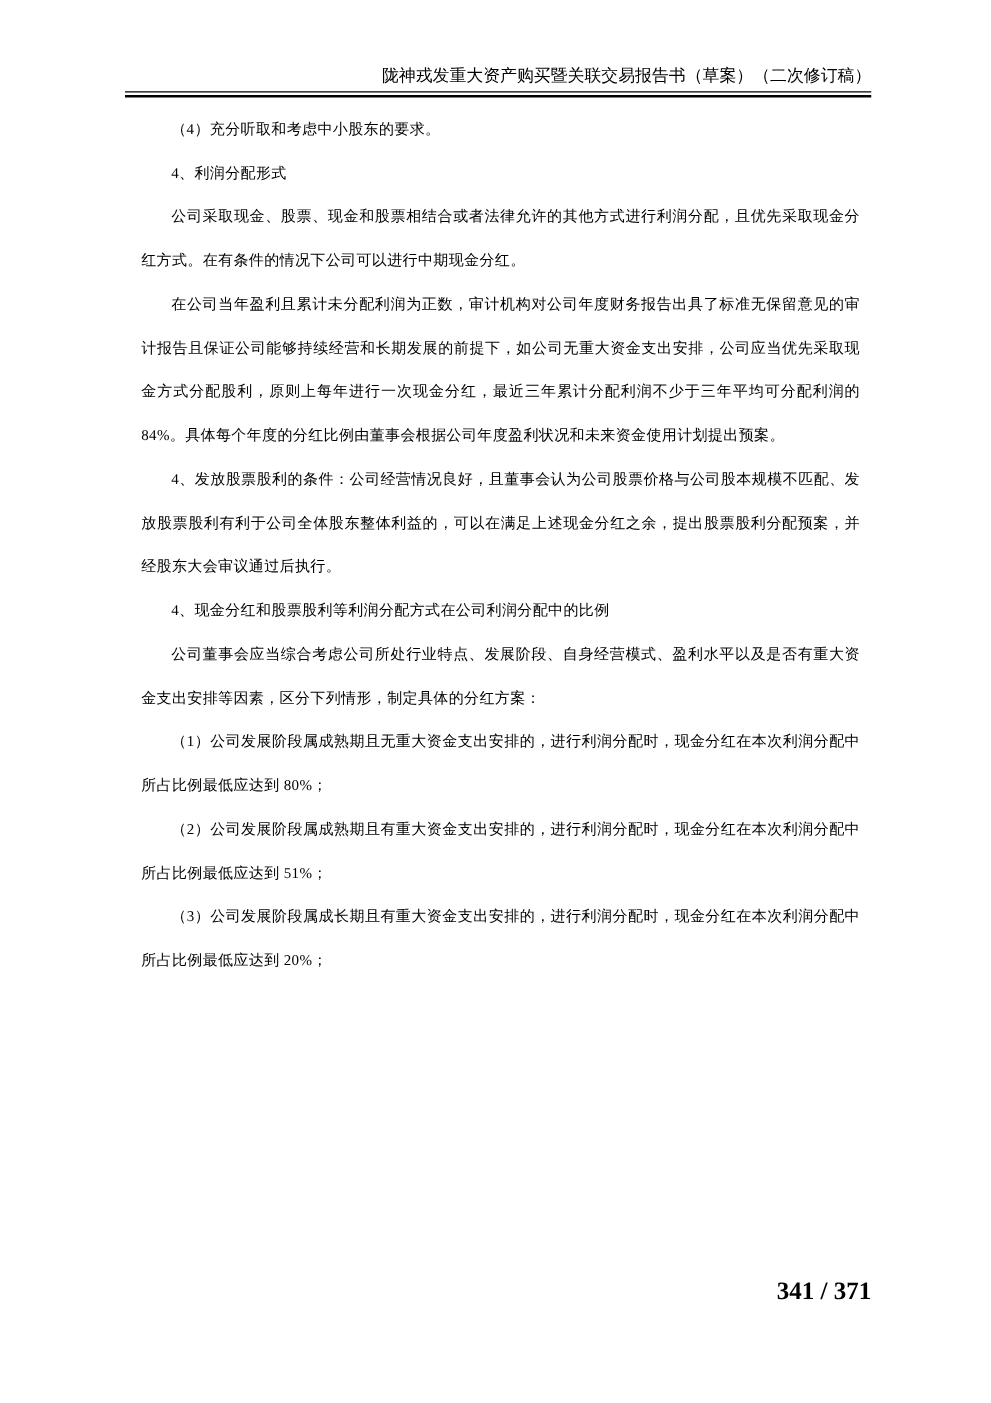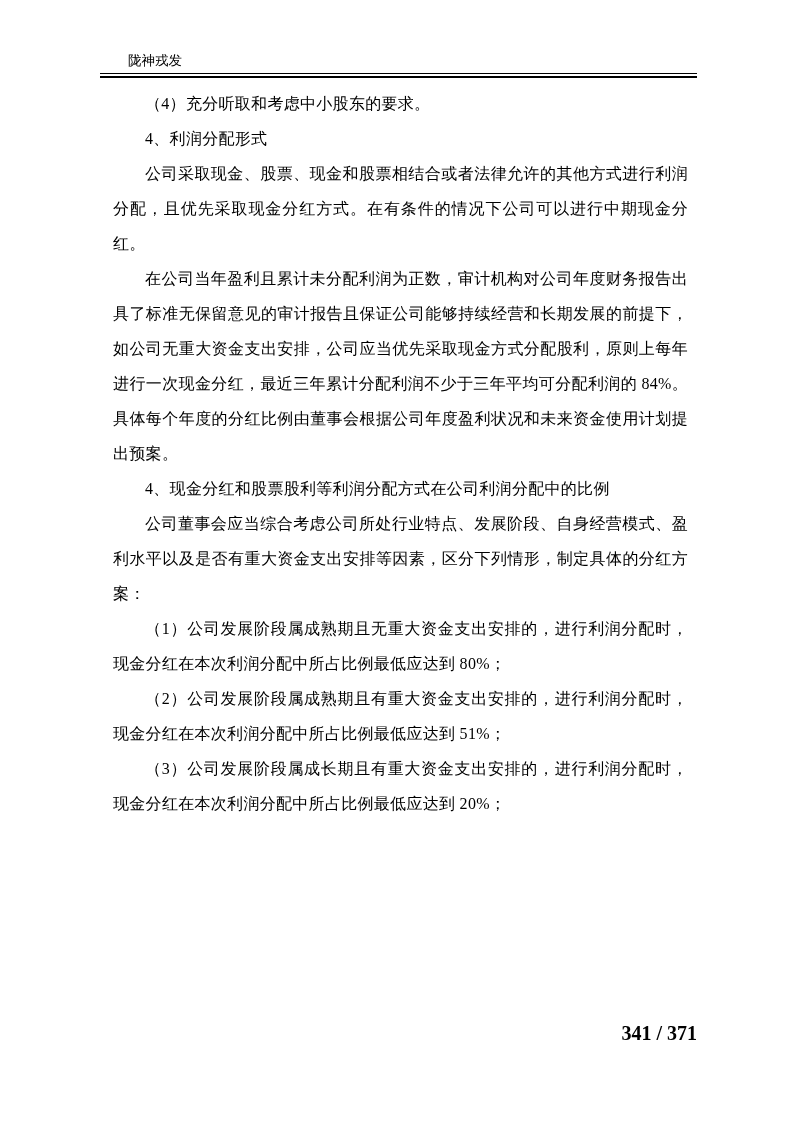--- a/index.html
+++ b/index.html
@@ -18,40 +18,40 @@
   }
   
   .header {
     position: absolute;
     left: 100px;
     top: 52px;
     width: 597px;
   }
   .header-row {
     display: flex;
-    justify-content: flex-start;
+    justify-content: flex-end;
     align-items: flex-end;
     font-size: 13.5px;
     line-height: 17px;
     padding-bottom: 4px;
     white-space: nowrap;
     padding-left: 28px;
   }
   .header-rule {
     height: 2px;
     border-top: 1px solid #000;
     border-bottom: 2px solid #000;
   }
   
   .doc-body {
     position: absolute;
     left: 113px;
     top: 86px;
     width: 575px;
-    font-size: 16px;
+    font-size: 12px;
     line-height: 35px;
     text-align: justify;
     text-justify: inter-ideograph;
     letter-spacing: 0.3px;
   }
   .para {
     margin: 0;
     padding: 0;
     text-indent: 2em;
   }
@@ -67,29 +67,31 @@
   }
 </style>
 </head>
 <body>
 
 <div class="page">
 
   <div class="header">
     <div class="header-row">
       <span>陇神戎发</span>
+      <span>重大资产购买暨关联交易报告书（草案）（二次修订稿）</span>
     </div>
     <div class="header-rule"></div>
   </div>
 
   <div class="doc-body">
     <p class="para">（4）充分听取和考虑中小股东的要求。</p>
     <p class="para">4、利润分配形式</p>
     <p class="para">公司采取现金、股票、现金和股票相结合或者法律允许的其他方式进行利润分配，且优先采取现金分红方式。在有条件的情况下公司可以进行中期现金分红。</p>
     <p class="para">在公司当年盈利且累计未分配利润为正数，审计机构对公司年度财务报告出具了标准无保留意见的审计报告且保证公司能够持续经营和长期发展的前提下，如公司无重大资金支出安排，公司应当优先采取现金方式分配股利，原则上每年进行一次现金分红，最近三年累计分配利润不少于三年平均可分配利润的 84%。具体每个年度的分红比例由董事会根据公司年度盈利状况和未来资金使用计划提出预案。</p>
+    <p class="para">4、发放股票股利的条件：公司经营情况良好，且董事会认为公司股票价格与公司股本规模不匹配、发放股票股利有利于公司全体股东整体利益的，可以在满足上述现金分红之余，提出股票股利分配预案，并经股东大会审议通过后执行。</p>
     <p class="para">4、现金分红和股票股利等利润分配方式在公司利润分配中的比例</p>
     <p class="para">公司董事会应当综合考虑公司所处行业特点、发展阶段、自身经营模式、盈利水平以及是否有重大资金支出安排等因素，区分下列情形，制定具体的分红方案：</p>
     <p class="para">（1）公司发展阶段属成熟期且无重大资金支出安排的，进行利润分配时，现金分红在本次利润分配中所占比例最低应达到 80%；</p>
     <p class="para">（2）公司发展阶段属成熟期且有重大资金支出安排的，进行利润分配时，现金分红在本次利润分配中所占比例最低应达到 51%；</p>
     <p class="para">（3）公司发展阶段属成长期且有重大资金支出安排的，进行利润分配时，现金分红在本次利润分配中所占比例最低应达到 20%；</p>
   </div>
 
   <div class="footer">
     <span class="page-number">341 / 371</span>
   </div>

